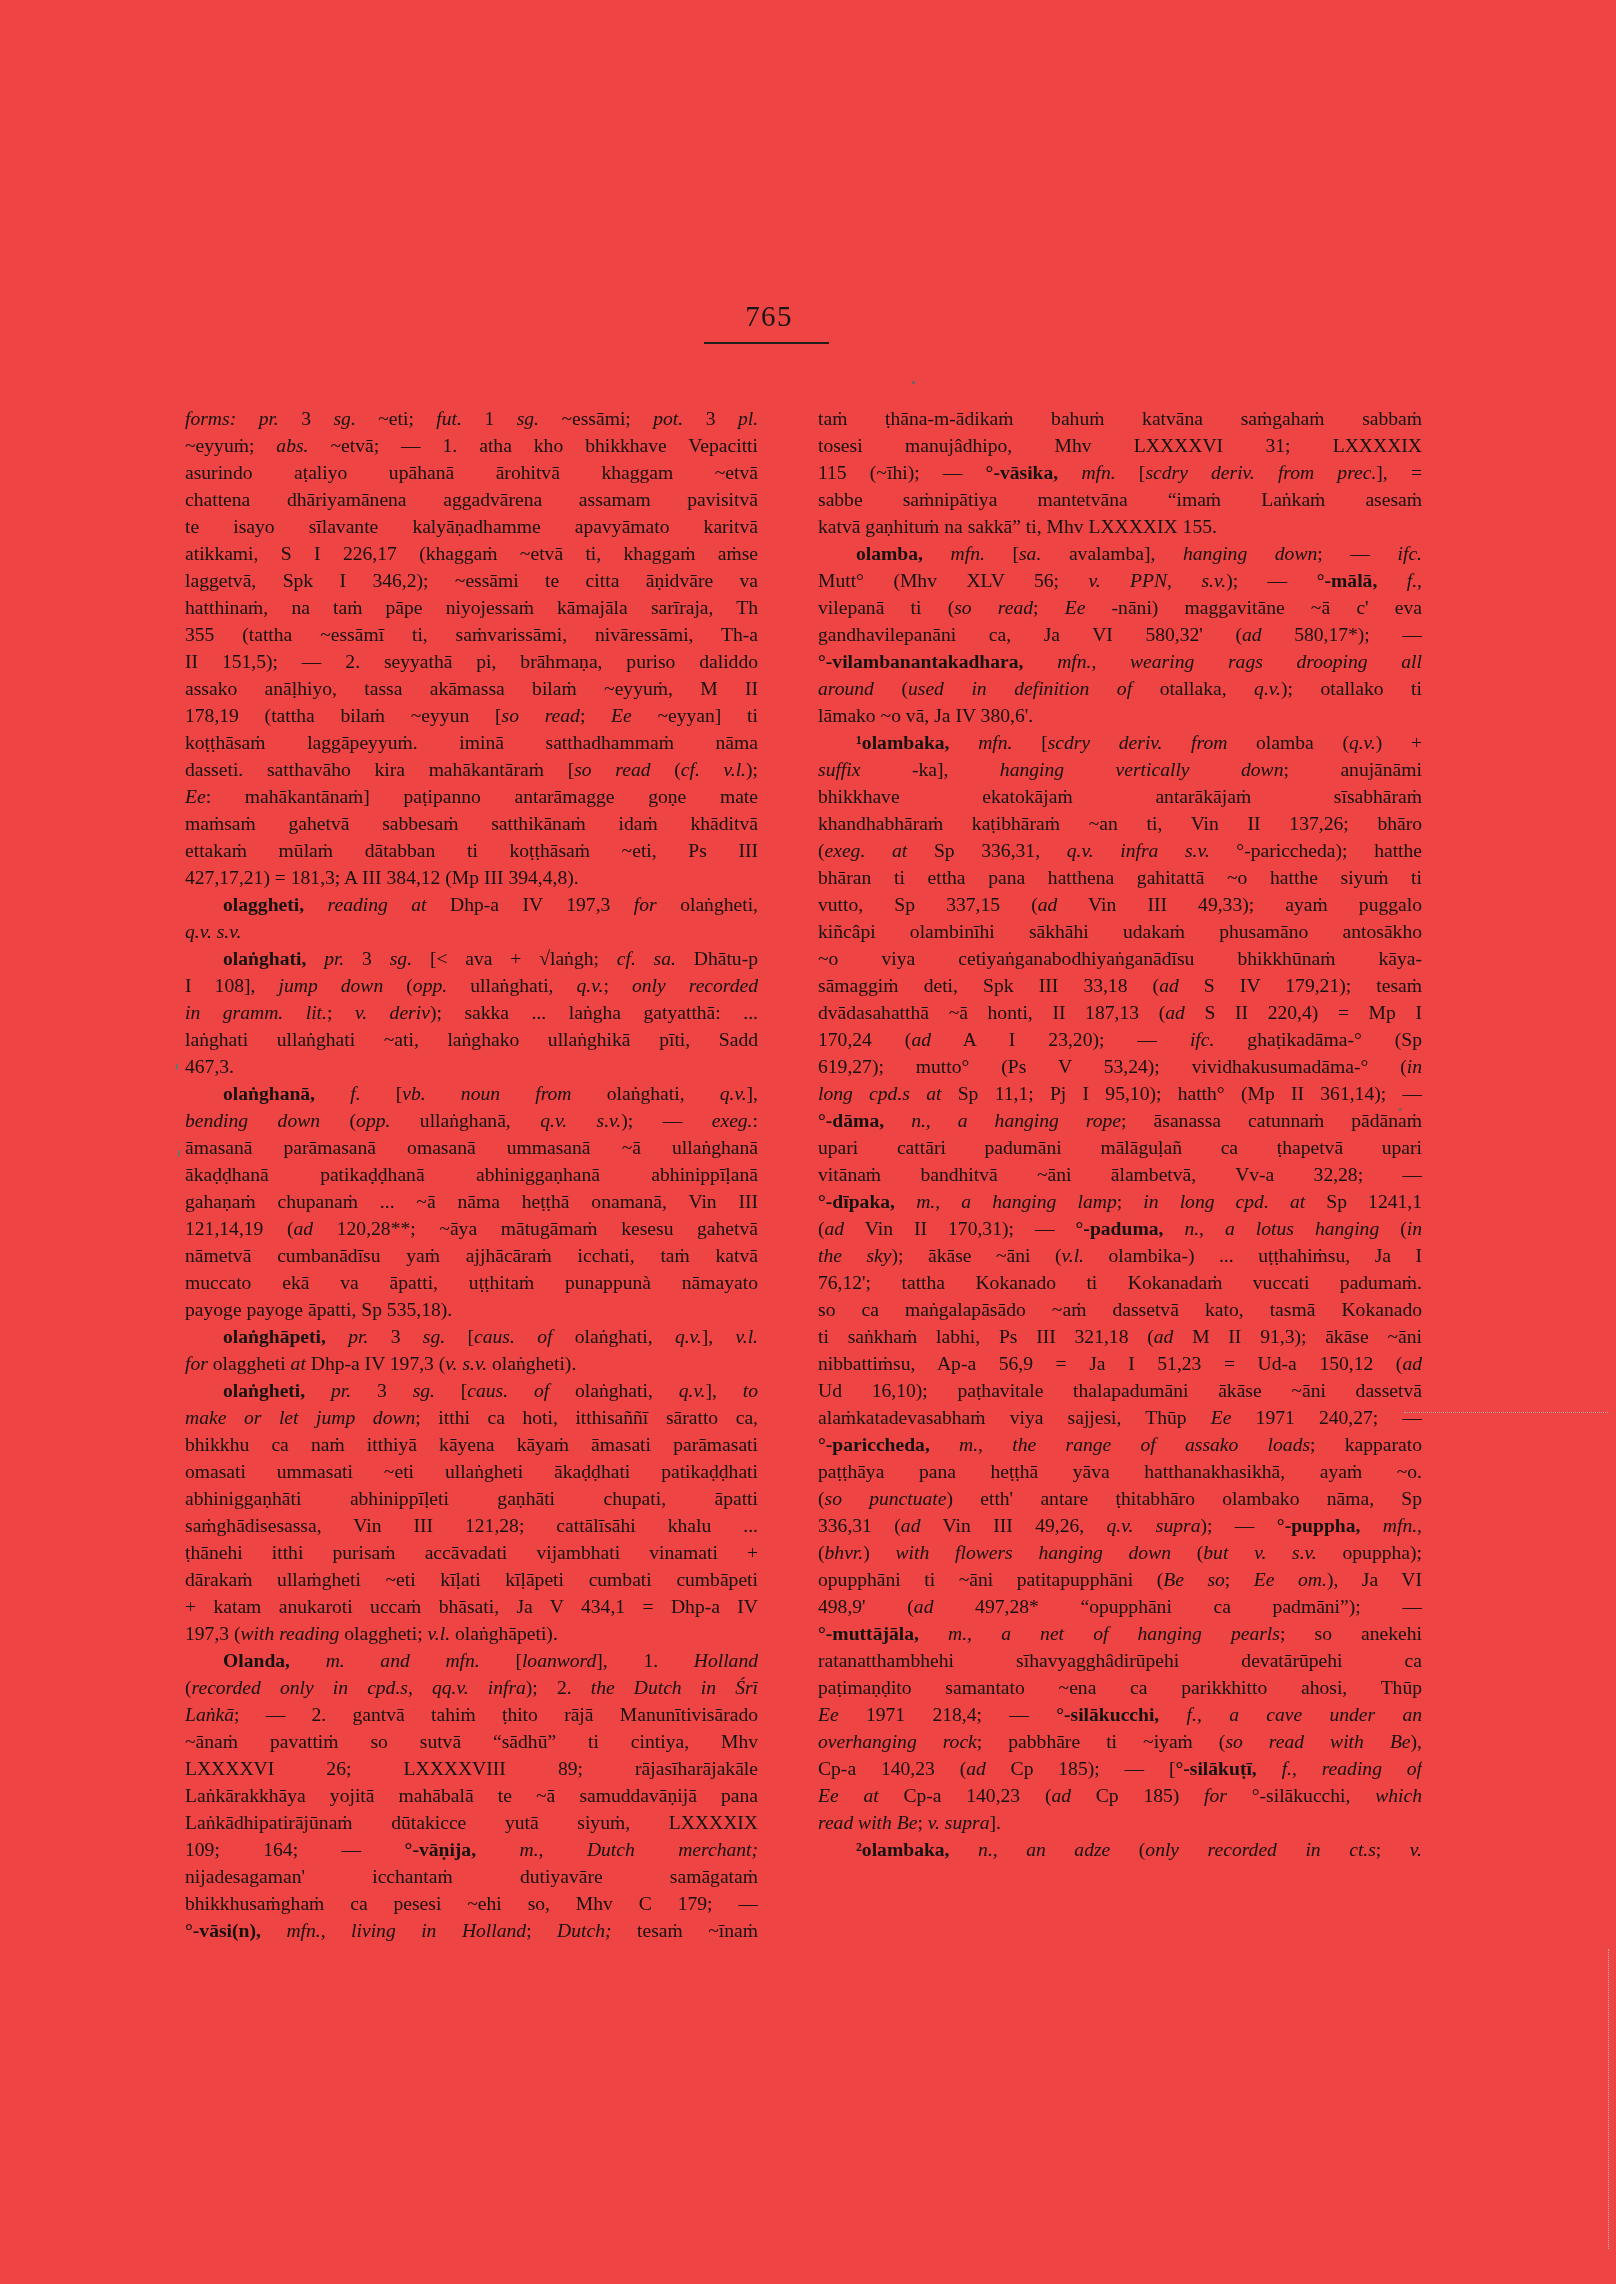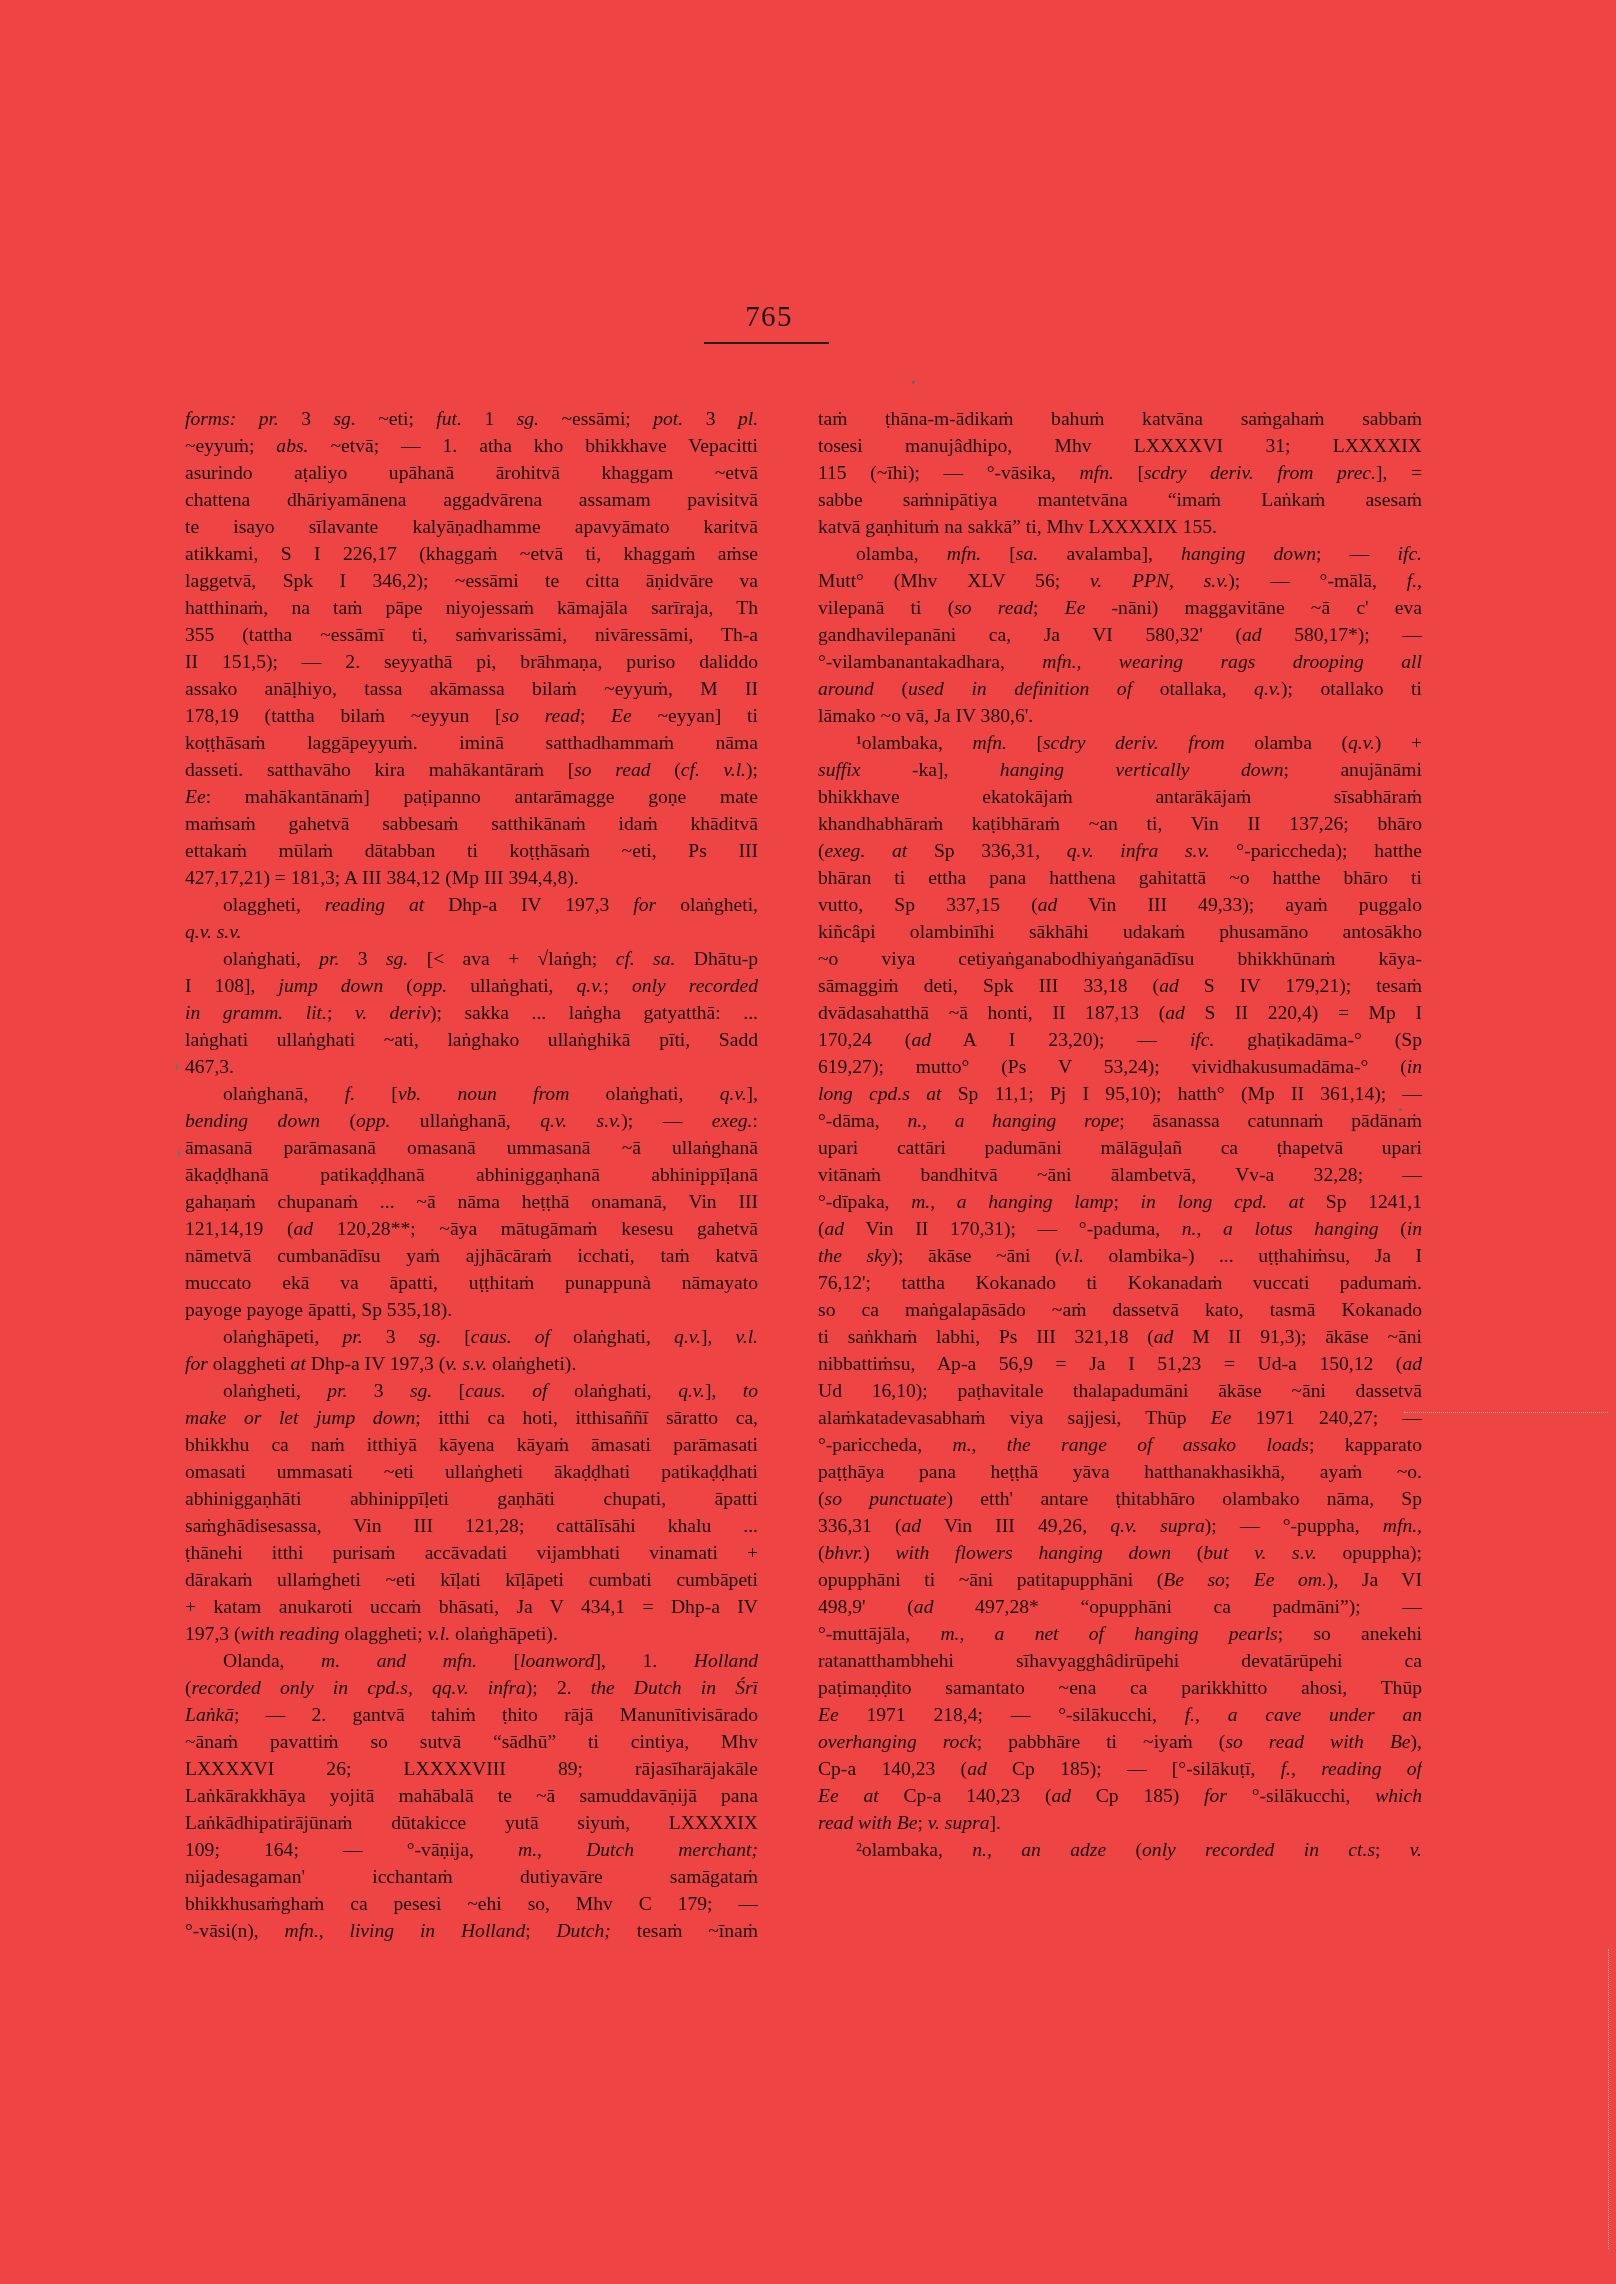--- a/index.html
+++ b/index.html
@@ -26,21 +26,21 @@
   }
   .col-left{left:185px;width:573px;}
   .col-right{left:818px;width:604px;}
   .line{
     height:27px;line-height:27px;
     text-align:justify;text-align-last:justify;
     overflow:hidden;white-space:normal;
   }
   .line.indent{padding-left:38px;}
   .line.end{text-align-last:left;}
-  .line b{font-weight:400;}
+  .line b{font-weight:700;}
   .line i{font-style:italic;}
   .speck{position:absolute;background:#6b6761;border-radius:50%;}
   .dash{position:absolute;background:#74706a;}
   .dotline-h{position:absolute;border-top:1.3px dotted #a9a69f;height:0;}
   .dotline-v{position:absolute;border-left:1.3px dotted #bcb9b1;width:0;}
 </style>
 </head>
 <body>
 
 <div id="page">
@@ -117,21 +117,21 @@
       <div class="line">vilepanā ti (<i>so read</i>; <i>Ee</i> -nāni) maggavitāne ~ā c' eva</div>
       <div class="line">gandhavilepanāni ca, Ja VI 580,32' (<i>ad</i> 580,17*); —</div>
       <div class="line"><b>°-vilambanantakadhara,</b> <i>mfn.,</i> <i>wearing rags drooping all</i></div>
       <div class="line"><i>around</i> (<i>used in definition of</i> otallaka, <i>q.v.</i>); otallako ti</div>
       <div class="line end">lāmako ~o vā, Ja IV 380,6'.</div>
       <div class="line indent"><b>¹olambaka,</b> <i>mfn.</i> [<i>scdry deriv. from</i> olamba (<i>q.v.</i>) +</div>
       <div class="line"><i>suffix</i> -ka], <i>hanging vertically down</i>; anujānāmi</div>
       <div class="line">bhikkhave ekatokājaṁ antarākājaṁ sīsabhāraṁ</div>
       <div class="line">khandhabhāraṁ kaṭibhāraṁ ~an ti, Vin II 137,26; bhāro</div>
       <div class="line">(<i>exeg. at</i> Sp 336,31, <i>q.v. infra s.v.</i> °-pariccheda); hatthe</div>
-      <div class="line">bhāran ti ettha pana hatthena gahitattā ~o hatthe bhāro ti</div>
+      <div class="line">bhāran ti ettha pana hatthena gahitattā ~o hatthe siyuṁ ti</div>
       <div class="line">vutto, Sp 337,15 (<i>ad</i> Vin III 49,33); ayaṁ puggalo</div>
       <div class="line">kiñcâpi olambinīhi sākhāhi udakaṁ phusamāno antosākho</div>
       <div class="line">~o viya cetiyaṅganabodhiyaṅganādīsu bhikkhūnaṁ kāya-</div>
       <div class="line">sāmaggiṁ deti, Spk III 33,18 (<i>ad</i> S IV 179,21); tesaṁ</div>
       <div class="line">dvādasahatthā ~ā honti, II 187,13 (<i>ad</i> S II 220,4) = Mp I</div>
       <div class="line">170,24 (<i>ad</i> A I 23,20); — <i>ifc.</i> ghaṭikadāma-° (Sp</div>
       <div class="line">619,27); mutto° (Ps V 53,24); vividhakusumadāma-° (<i>in</i></div>
       <div class="line"><i>long cpd.s at</i> Sp 11,1; Pj I 95,10); hatth° (Mp II 361,14); —</div>
       <div class="line"><b>°-dāma,</b> <i>n.,</i> <i>a hanging rope</i>; āsanassa catunnaṁ pādānaṁ</div>
       <div class="line">upari cattāri padumāni mālāguḷañ ca ṭhapetvā upari</div>

